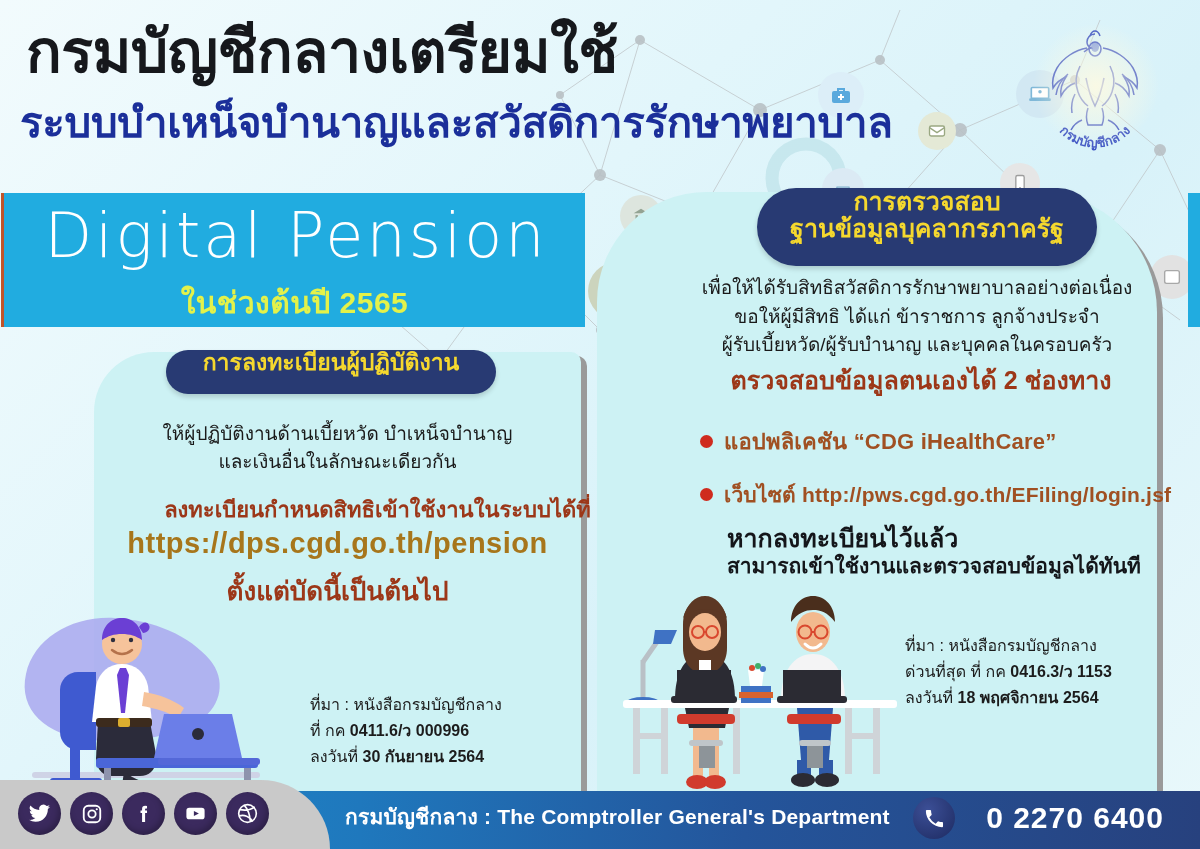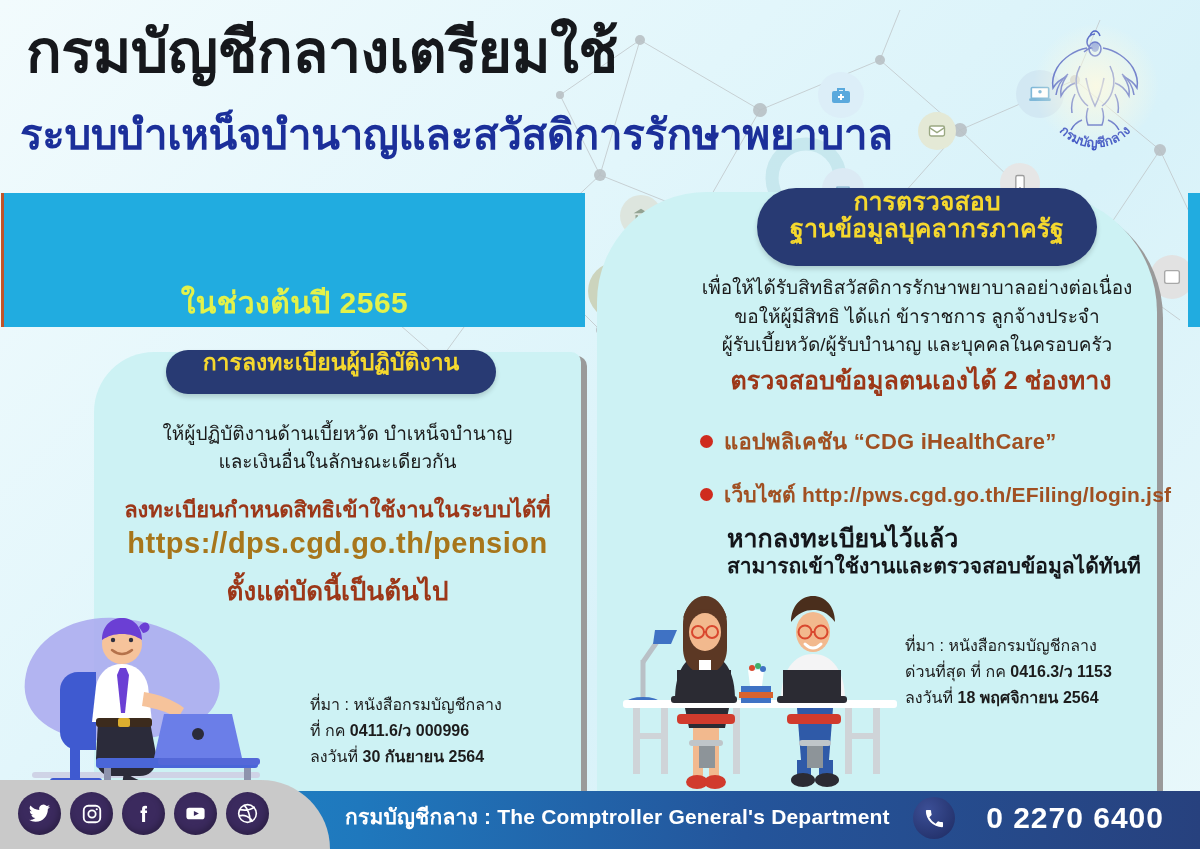--- a/index.html
+++ b/index.html
@@ -22,21 +22,21 @@
   .bgicon svg{display:block;}
 
   
   .header{position:absolute;left:0;top:0;width:1200px;height:190px;z-index:5;}
   .title1{
     position:absolute;left:26px;top:22px;
     font-size:59px;font-weight:bold;color:#16181c;letter-spacing:-0.5px;
     line-height:1.05;white-space:nowrap;
   }
   .title2{
-    position:absolute;left:20px;top:113px;
+    position:absolute;left:20px;top:101px;
     font-size:42px;font-weight:bold;color:#1b2f9a;letter-spacing:-0.3px;
     line-height:1.05;white-space:nowrap;text-align:center;
   }
 
   
   .emblem{position:absolute;right:30px;top:16px;width:150px;height:150px;z-index:6;}
   .emblem .halo{
     position:absolute;left:14px;top:8px;width:124px;height:124px;border-radius:50%;
     background:radial-gradient(circle,rgba(255,250,225,.85) 0%,rgba(255,250,225,0) 72%);
   }
@@ -84,21 +84,21 @@
     box-shadow:0 3px 5px rgba(0,0,0,.16);
   }
   .pillL{left:166px;top:350px;width:330px;height:44px;font-size:23px;}
   .pillR{left:757px;top:188px;width:320px;height:78px;font-size:25px;padding:0 10px;}
   .pillR span{display:block;}
 
   
   .ctext{position:absolute;z-index:9;text-align:center;}
 
   .lc-body{left:94px;top:420px;width:487px;color:#1a1a1a;font-size:19px;line-height:1.45;font-weight:500;}
-  .lc-red1{left:94px;top:496px;width:487px;color:#9c3718;font-size:22px;font-weight:bold;line-height:1.3;}
+  .lc-red1{left:94px;top:496px;width:487px;color:#9c3718;font-size:22px;font-weight:bold;line-height:1.3;padding-left:40px;}
   .lc-url{left:94px;top:527px;width:487px;color:#a7761b;font-size:29px;font-weight:bold;letter-spacing:.5px;}
   .lc-red2{left:94px;top:570px;width:487px;color:#9c3718;font-size:26px;font-weight:bold;}
 
   .lc-src{
     position:absolute;left:310px;top:692px;width:260px;z-index:9;
     text-align:left;color:#1c1c1c;font-size:16px;line-height:1.62;font-weight:500;
   }
   .lc-src b{font-weight:bold;}
 
   .rc-body{left:597px;top:274px;width:560px;color:#1a1a1a;font-size:19px;line-height:1.5;font-weight:500;padding-left:40px;}
@@ -286,20 +286,21 @@
       </g>
       <path id="emblemArc" d="M30 100 A48 48 0 0 0 120 100" fill="none"></path>
       <text font-size="13" font-weight="bold" fill="#3d54c4" font-family="'Liberation Sans',sans-serif">
         <textPath href="#emblemArc" startOffset="50%" text-anchor="middle">กรมบัญชีกลาง</textPath>
       </text>
     </svg>
   </div>
 
   <div class="edge-strip"></div>
   <div class="dpbanner">
+    <div class="dp-title">Digital Pension</div>
     <div class="dp-sub">ในช่วงต้นปี 2565</div>
   </div>
 
   <div class="card-shadow cardR-sh"></div>
   <div class="card cardR"></div>
   <div class="card-shadow cardL-sh"></div>
   <div class="card cardL"></div>
 
   <div class="pill pillL">การลงทะเบียนผู้ปฏิบัติงาน</div>
 

